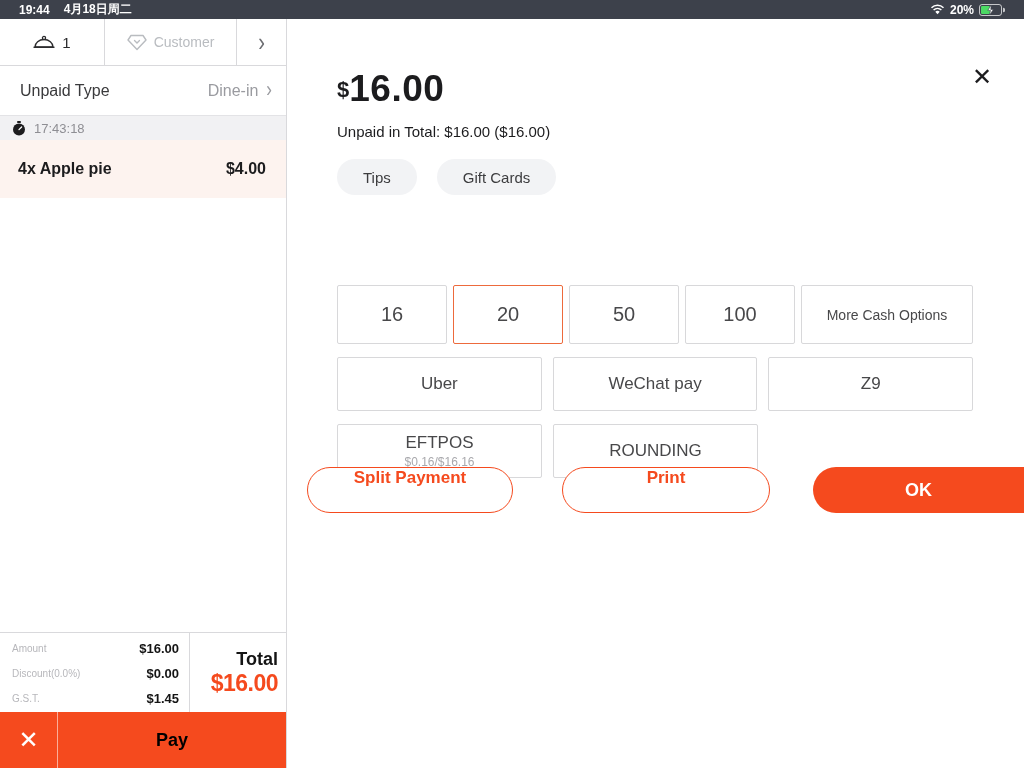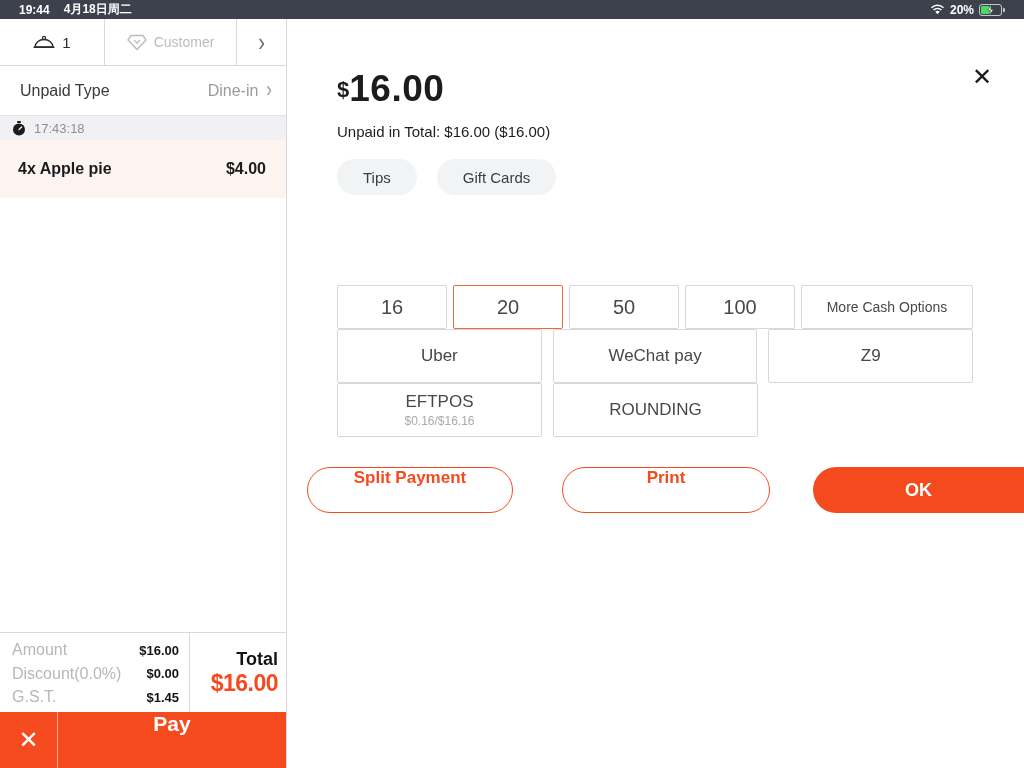--- a/index.html
+++ b/index.html
@@ -54,38 +54,38 @@
     height: 58px; background: #fdf3ef; display: flex; align-items: center;
     justify-content: space-between; padding: 0 20px 0 18px;
     font-size: 16px; font-weight: bold; color: #1c1c1e;
   }
 
   .sb-spacer { flex: 1; background: #fff; }
 
   .sb-totals { border-top: 1px solid #d9d9dc; display: flex; height: 80px; }
   .totals-left { flex: 1; padding: 8px 10px 6px 12px; display: flex; flex-direction: column; justify-content: space-between; }
   .trow { display: flex; justify-content: space-between; align-items: center; }
-  .trow .tl { color: #b7b7bb; font-size: 16px; }
+  .trow .tl { color: #b7b7bb; font-size: 10px; }
   .trow .tv { color: #141414; font-size: 13px; font-weight: bold; }
   .totals-right {
     width: 97px; border-left: 1px solid #d9d9dc;
     display: flex; flex-direction: column; align-items: flex-end; justify-content: center;
     padding: 4px 8px 4px 4px; gap: 0;
   }
   .total-label { font-size: 18px; font-weight: bold; color: #141414; }
   .total-value { font-size: 23px; font-weight: bold; color: #f54a1e; letter-spacing: -0.5px; }
 
   .sb-paybar { height: 56px; background: #f54a1e; display: flex; }
   .pay-x {
     width: 58px; display: flex; align-items: center; justify-content: center;
     border-right: 1px solid rgba(255,255,255,0.55);
     color: #fff; font-size: 24px; font-weight: bold; cursor: pointer;
   }
-  .pay-main { flex: 1; display: flex; justify-content: center;
-    color: #ffffff; font-size: 21px; font-weight: bold; cursor: pointer; }
+  .pay-main { flex: 1; display: flex; align-items: center; justify-content: center;
+    color: #000000; font-size: 18px; font-weight: bold; cursor: pointer; }
 
   
   .main { flex: 1; position: relative; background: #fff; }
   .close-x {
     position: absolute; top: 46px; right: 32px; font-size: 24px; color: #1c1c1e;
     cursor: pointer; line-height: 1; font-weight: normal;
   }
   .pp-content { position: absolute; left: 50px; top: 49px; right: 51px; }
   .amount-line { display: flex; align-items: flex-start; }
   .amount-cur { font-size: 22px; font-weight: bold; margin-top: 9px; }
@@ -93,29 +93,29 @@
   .unpaid-line { margin-top: 13px; font-size: 15px; color: #1c1c1e; }
 
   .pill-row { margin-top: 19px; display: flex; gap: 20px; }
   .chip {
     background: #f2f3f5; border-radius: 18px; height: 36px; padding: 0 26px;
     display: flex; align-items: center; font-size: 15px; color: #3c3c3e; cursor: pointer;
   }
 
   .cash-row { margin-top: 90px; display: flex; gap: 6px; }
   .pay-box {
-    height: 44px; border: 1px solid #d8d8da; background: #fff; border-radius: 2px;
+    height: 59px; border: 1px solid #d8d8da; background: #fff; border-radius: 2px;
     display: flex; flex-direction: column; align-items: center; justify-content: center;
     font-size: 20px; color: #48484a; cursor: pointer;
   }
   .cash-row .pay-box { width: 110px; }
   .cash-row .pay-box.wide { flex: 1; font-size: 14px; }
   .pay-box.selected { border: 1.5px solid #ed6a3c; }
 
-  .method-row { display: flex; gap: 11px; }
+  .method-row { margin-top: 13px; display: flex; gap: 11px; }
   .method-row .pay-box { width: 205px; height: 54px; font-size: 17px; }
   .pay-box .sub { font-size: 12px; color: #a9a9ad; margin-top: 2px; }
 
   .action-row {
     position: absolute; left: 20px; top: 448px; right: 0;
     display: flex; align-items: center;
   }
   .action-pill {
     height: 46px; border-radius: 23px; border: 1px solid #f54a1e;
     display: flex; align-items: flex-start; justify-content: center;

